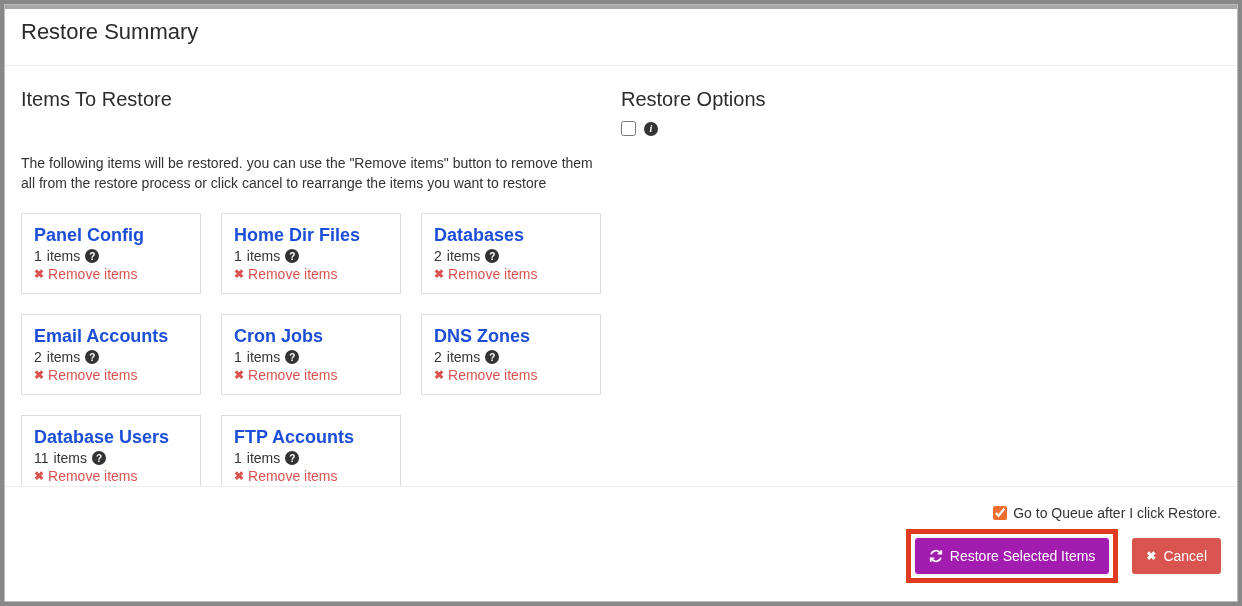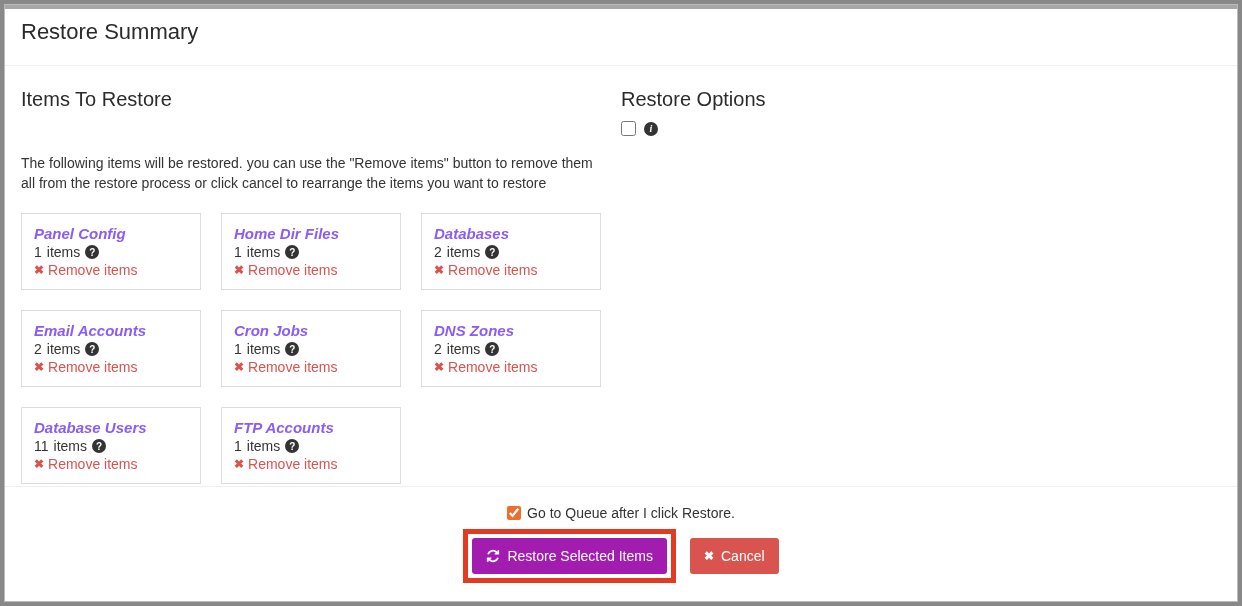--- a/index.html
+++ b/index.html
@@ -29,21 +29,21 @@
     display: flex;
     flex-wrap: wrap;
     gap: 20px;
   }
   .card {
     width: 180px;
     border: 1px solid #ddd;
     padding: 11px 12px;
     background: #fff;
   }
-  .card-title { font-size: 15px; font-weight: 700; color: #8b5cf6; font-style: italic; }
+  .card-title { font-size: 18px; font-weight: 700; color: #1d4ed8; }
   .card-items { font-size: 14px; color: #333; margin-top: 2px; display: flex; align-items: center; gap: 5px; }
   .help-icon {
     display: inline-flex;
     width: 14px; height: 14px;
     background: #333; color: #fff;
     font-size: 10px; font-weight: 700;
     align-items: center; justify-content: center;
     border-radius: 50%;
   }
   .remove-line {
@@ -69,21 +69,21 @@
     font-size: 10px; font-weight: 700; font-style: italic;
     align-items: center; justify-content: center;
     border-radius: 50%;
     font-family: "Times New Roman", serif;
   }
   .footer {
     border-top: 1px solid #eee;
     padding: 18px 16px 18px 16px;
     display: flex;
     flex-direction: column;
-    align-items: center;
+    align-items: flex-end;
     gap: 8px;
   }
   .queue-row { display: flex; align-items: center; gap: 6px; font-size: 14px; color: #333; }
   .chk-orange { width: 14px; height: 14px; accent-color: #ef6d2f; }
   .btn-row { display: flex; align-items: center; gap: 14px; }
   .btn {
     font-size: 14px;
     border: none;
     border-radius: 3px;
     color: #fff;

